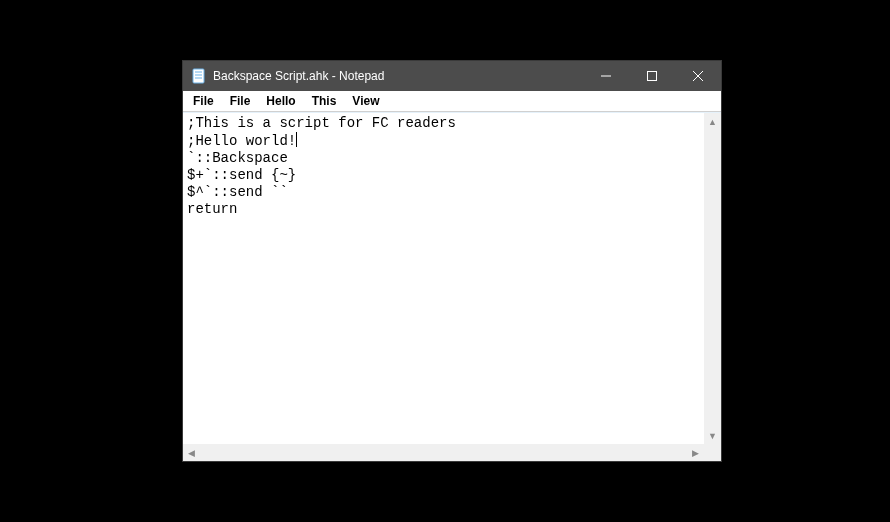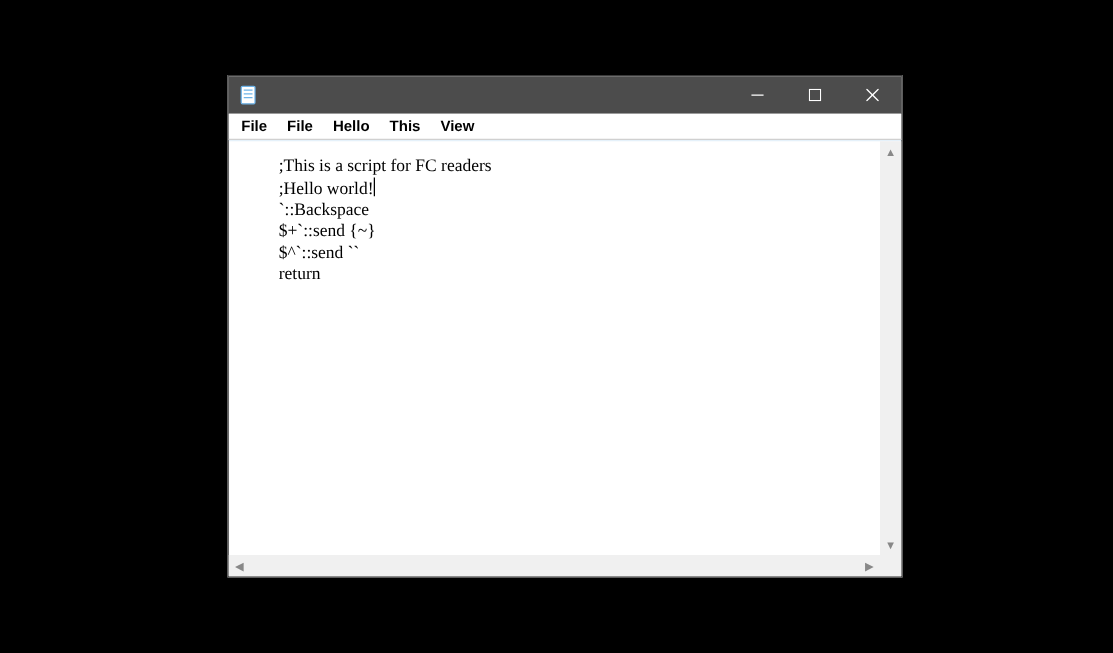--- a/index.html
+++ b/index.html
@@ -72,30 +72,29 @@
   .content-wrap {
     flex: 1 1 auto;
     position: relative;
     border-top: 1px solid #9ecaed44;
     display: flex;
     flex-direction: column;
     min-height: 0;
   }
   .textarea {
     flex: 1 1 auto;
-    padding: 12px 4px;
-    font-family: Liberation Serif, serif;
+    padding: 2px 4px;
+    font-family: Liberation Mono, monospace;
     font-size: 14px;
     line-height: 17px;
     color: #000;
     white-space: pre;
     overflow: hidden;
     cursor: text;
     position: relative;
-    margin-left: 36px;
   }
   .caret {
     display:inline-block;
     width:1px;
     height:15px;
     background:#000;
     vertical-align: -2px;
   }
   .scroll-v {
     position: absolute;
@@ -135,20 +134,21 @@
 
   <div class="titlebar">
     <span class="icon">
       <svg width="16" height="16" viewBox="0 0 16 16">
         <rect x="2" y="1" width="11" height="14" rx="1" fill="#fff" stroke="#6db3e8" stroke-width="1"></rect>
         <line x1="4" y1="4" x2="11" y2="4" stroke="#6db3e8" stroke-width="1"></line>
         <line x1="4" y1="7" x2="11" y2="7" stroke="#6db3e8" stroke-width="1"></line>
         <line x1="4" y1="10" x2="11" y2="10" stroke="#6db3e8" stroke-width="1"></line>
       </svg>
     </span>
+    <span class="title">Backspace Script.ahk - Notepad</span>
     <span class="spacer"></span>
     <div class="btn">
       <svg width="10" height="10" viewBox="0 0 10 10">
           <line x1="0" y1="5" x2="10" y2="5" stroke="#fff" stroke-width="1"></line>
         </svg>
     </div>
     <div class="btn">
       <svg width="10" height="10" viewBox="0 0 10 10">
           <rect x="0.5" y="0.5" width="9" height="9" fill="none" stroke="#fff" stroke-width="1"></rect>
         </svg>

